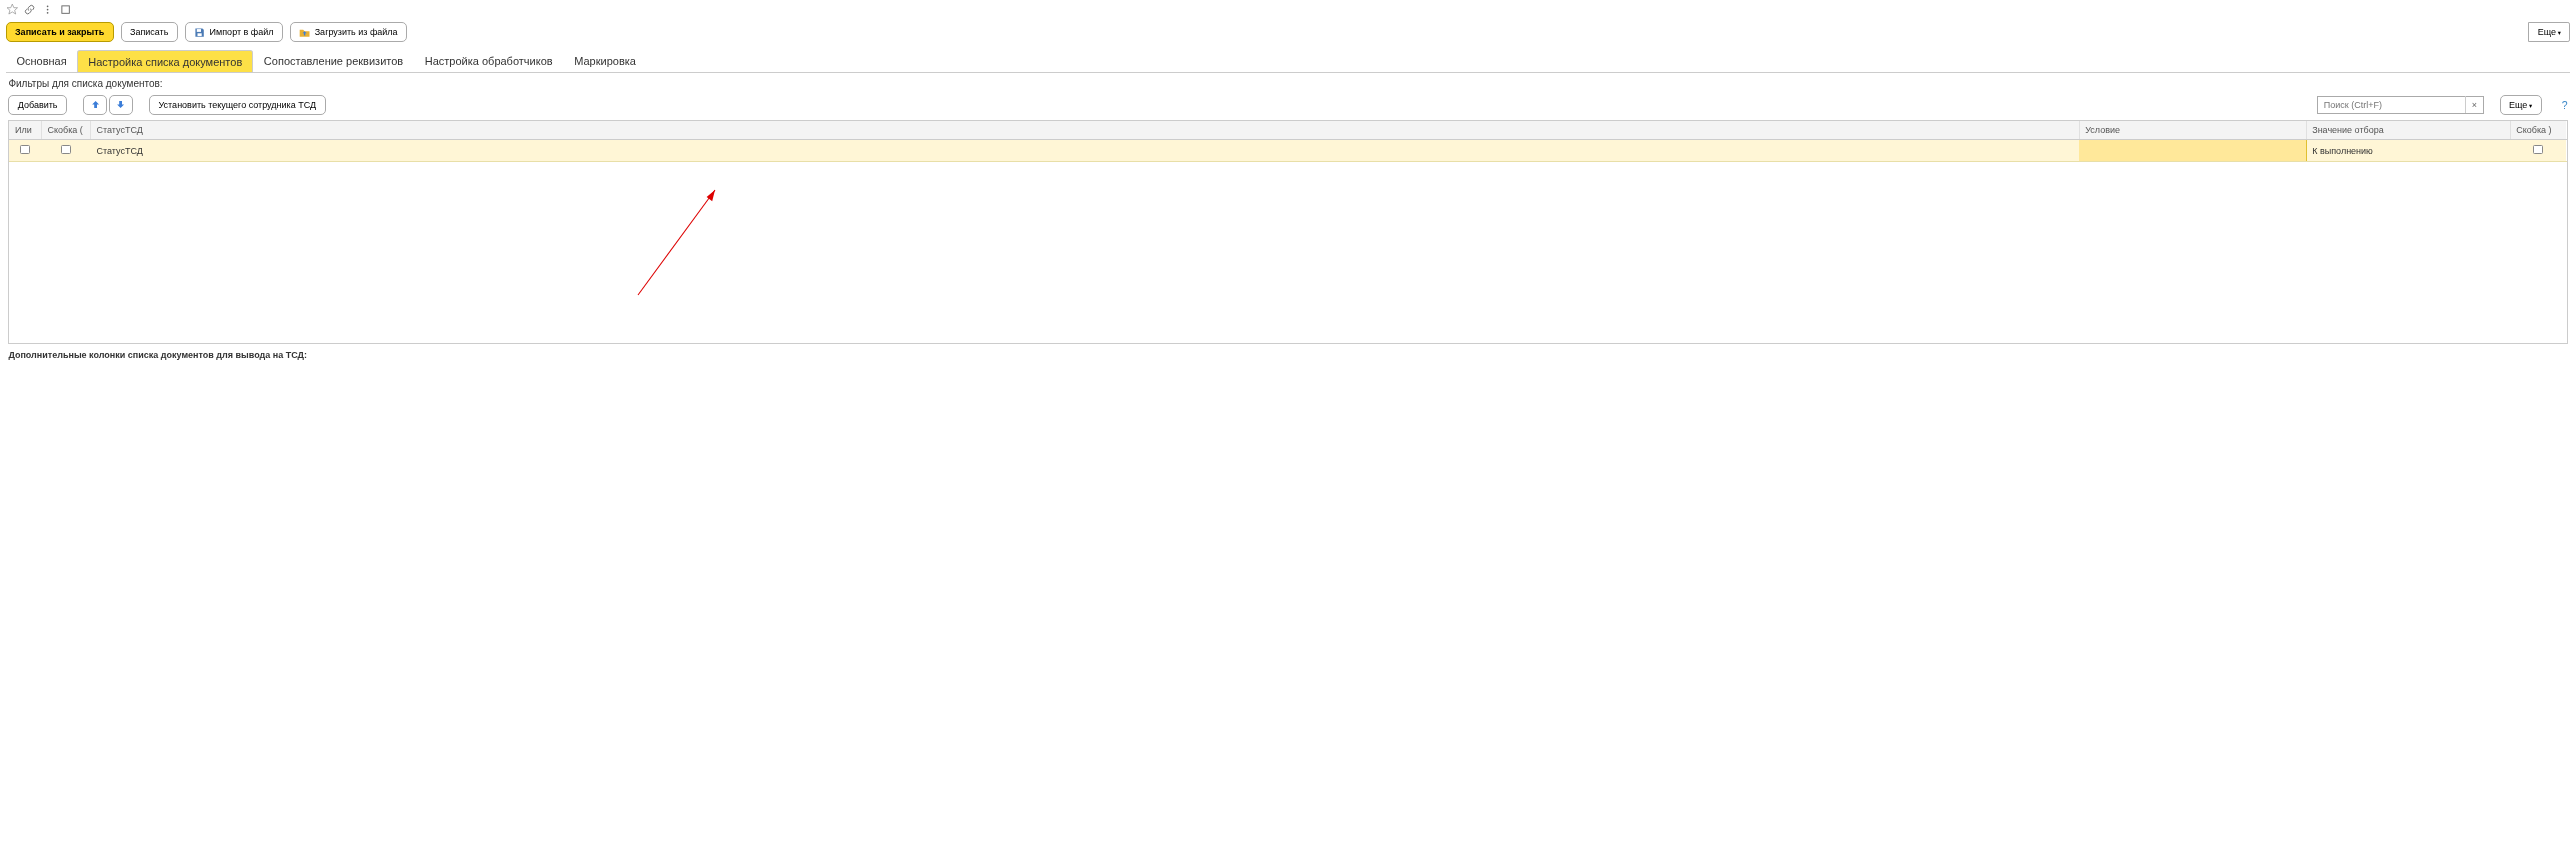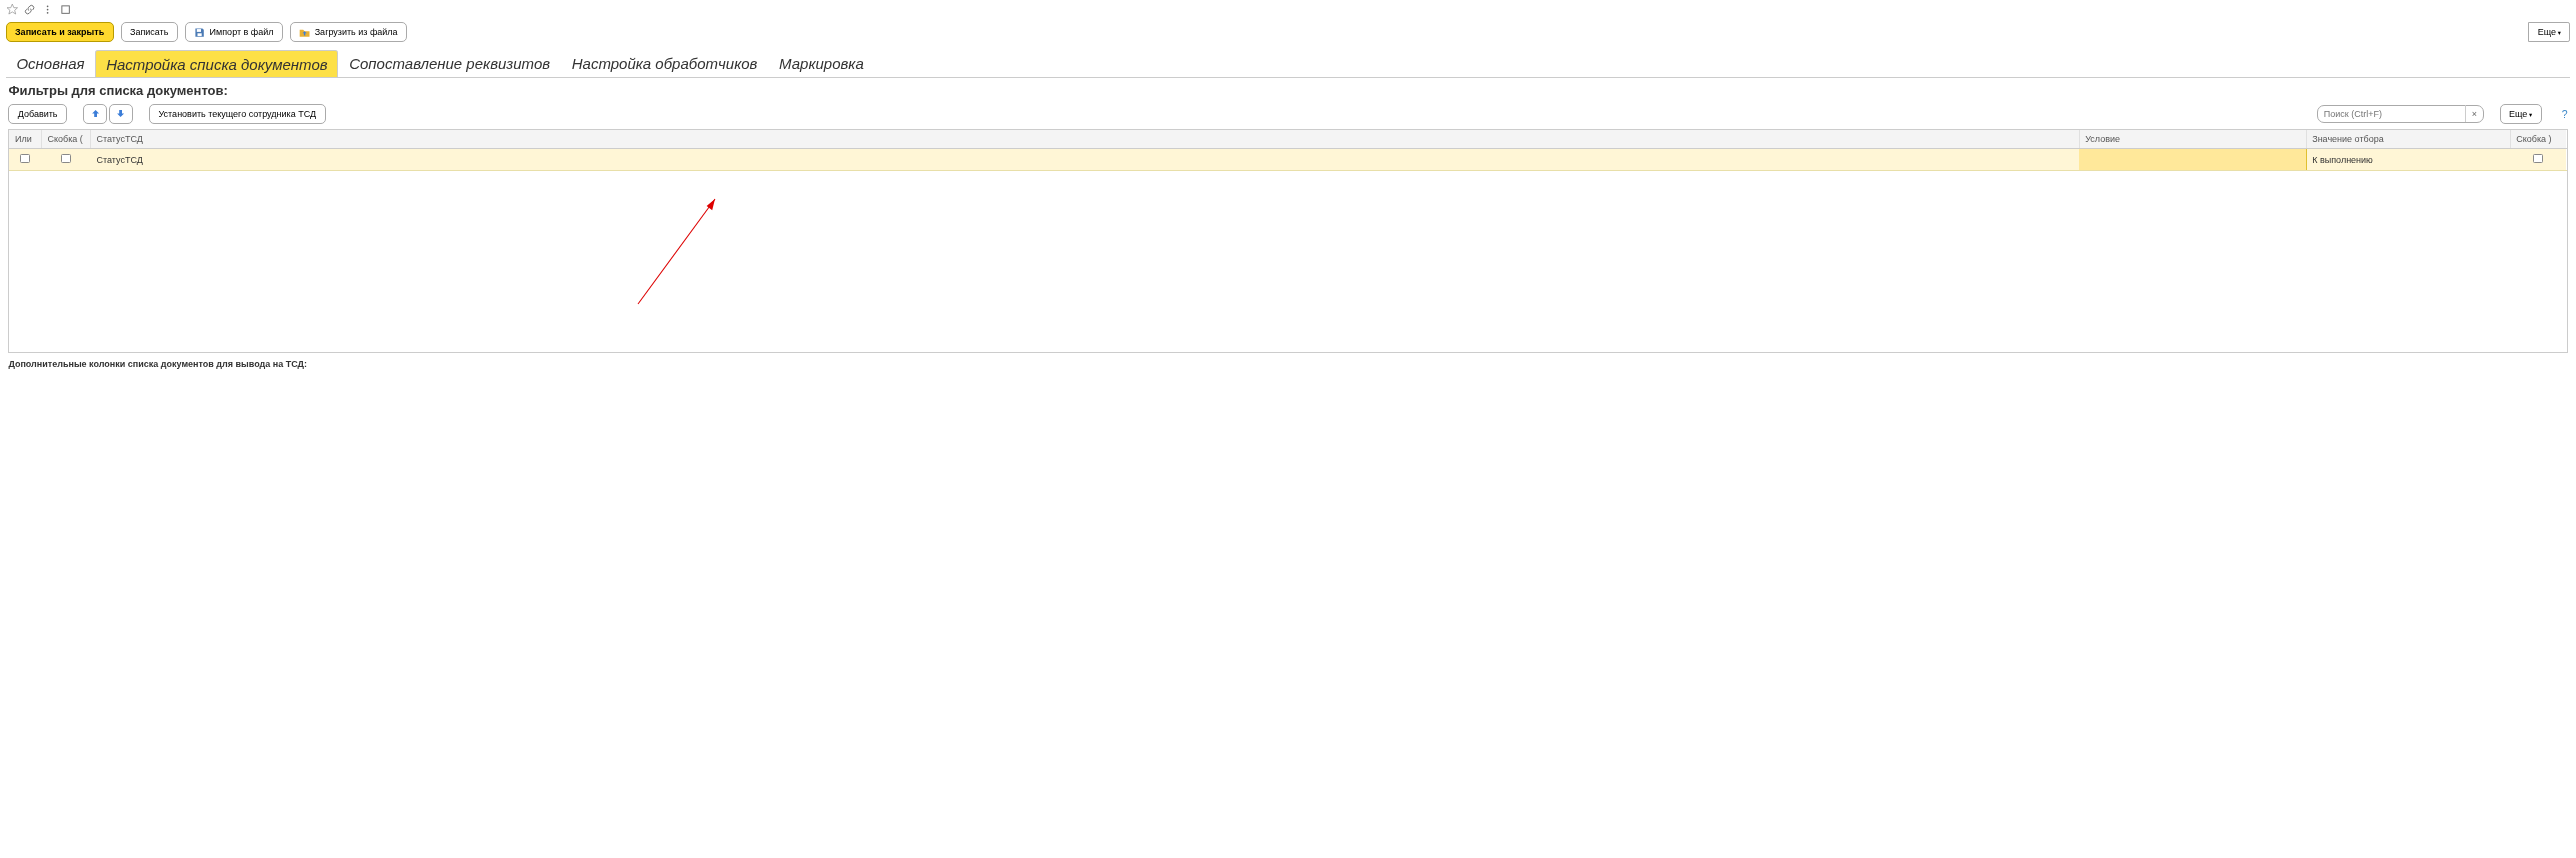--- a/index.html
+++ b/index.html
@@ -13,29 +13,29 @@
 
 .toolbar { display: flex; align-items: center; padding: 2.8px 5.6px; gap: 7px; }
 .btn { display: inline-flex; align-items: center; gap: 4.2px; padding: 3.5px 8.4px; background: #fff; border: 0.7px solid #aaa; border-radius: 5px; font-size: 9px; cursor: pointer; height: 19.6px; }
 .btn-primary { background: #ffd92e; border-color: #b89b00; font-weight: bold; }
 .btn-icon-only { padding: 3.5px 5.6px; }
 .btn svg { width: 11.2px; height: 11.2px; }
 .more-btn { margin-left: auto; border-left: 0.7px solid #aaa; border-radius: 0 2.1px 2.1px 0; border-width: 0.7px 0.7px 0.7px 0.7px; }
 .more-label::after { content: " ▾"; font-size: 6.3px; }
 
 .tabs { display: flex; border-bottom: 0.7px solid #ccc; margin: 4.2px 5.6px 0 5.6px; }
-.tab { padding: 4.9px 9.8px; border: 0.7px solid transparent; border-bottom: none; cursor: pointer; font-size: 15px; color: #333; font-style: italic; }
+.tab { padding: 4.9px 9.8px; border: 0.7px solid transparent; border-bottom: none; cursor: pointer; font-size: 11px; color: #333; }
 .tab.active { border-color: #ccc; background: #fde047; position: relative; top: 0.7px; border-top-left-radius: 2.8px; border-top-right-radius: 2.8px; }
 
-.section-title { font-weight: bold; font-size: 13px; padding: 5.6px 8.4px 2.8px; }
+.section-title { font-weight: normal; font-size: 10px; padding: 5.6px 8.4px 2.8px; }
 
 .filter-toolbar { display: flex; align-items: center; padding: 2.8px 8.4px; gap: 16px; }
 .arrow-btns-group { display: flex; gap: 1.4px; }
 .spacer { flex: 1; }
-.search-box { display: flex; align-items: center; border: 0.7px solid #aaa; border-radius: 7px; height: 18px; background: #fff; }
+.search-box { display: flex; align-items: center; border: 0.7px solid #aaa; border-radius: 0; height: 18px; background: #fff; }
 .search-input { border: none; outline: none; padding: 2.8px 5.6px; font-size: 9px; width: 147px; color: #999; background: transparent; }
 .search-clear { padding: 0 5.6px; cursor: pointer; color: #666; border-left: 0.7px solid #ccc; height: 17px; display: flex; align-items: center; }
 .help-icon { color: #3a87c8; font-size: 10.5px; cursor: pointer; margin-left: 4.2px; }
 
 .table-wrap { margin: 2.8px 8.4px 0; border: 0.7px solid #ccc; }
 table { width: 100%; border-collapse: collapse; }
 th { text-align: left; font-weight: normal; font-size: 9px; padding: 4.2px 5.6px; background: #f4f4f4; border-bottom: 0.7px solid #ccc; border-right: 0.7px solid #e0e0e0; color: #555; }
 th:last-child { border-right: none; }
 td { padding: 4.2px 5.6px; border-right: 0.7px solid transparent; font-size: 9px; }
 tr.data-row { background: #fff6d6; }

